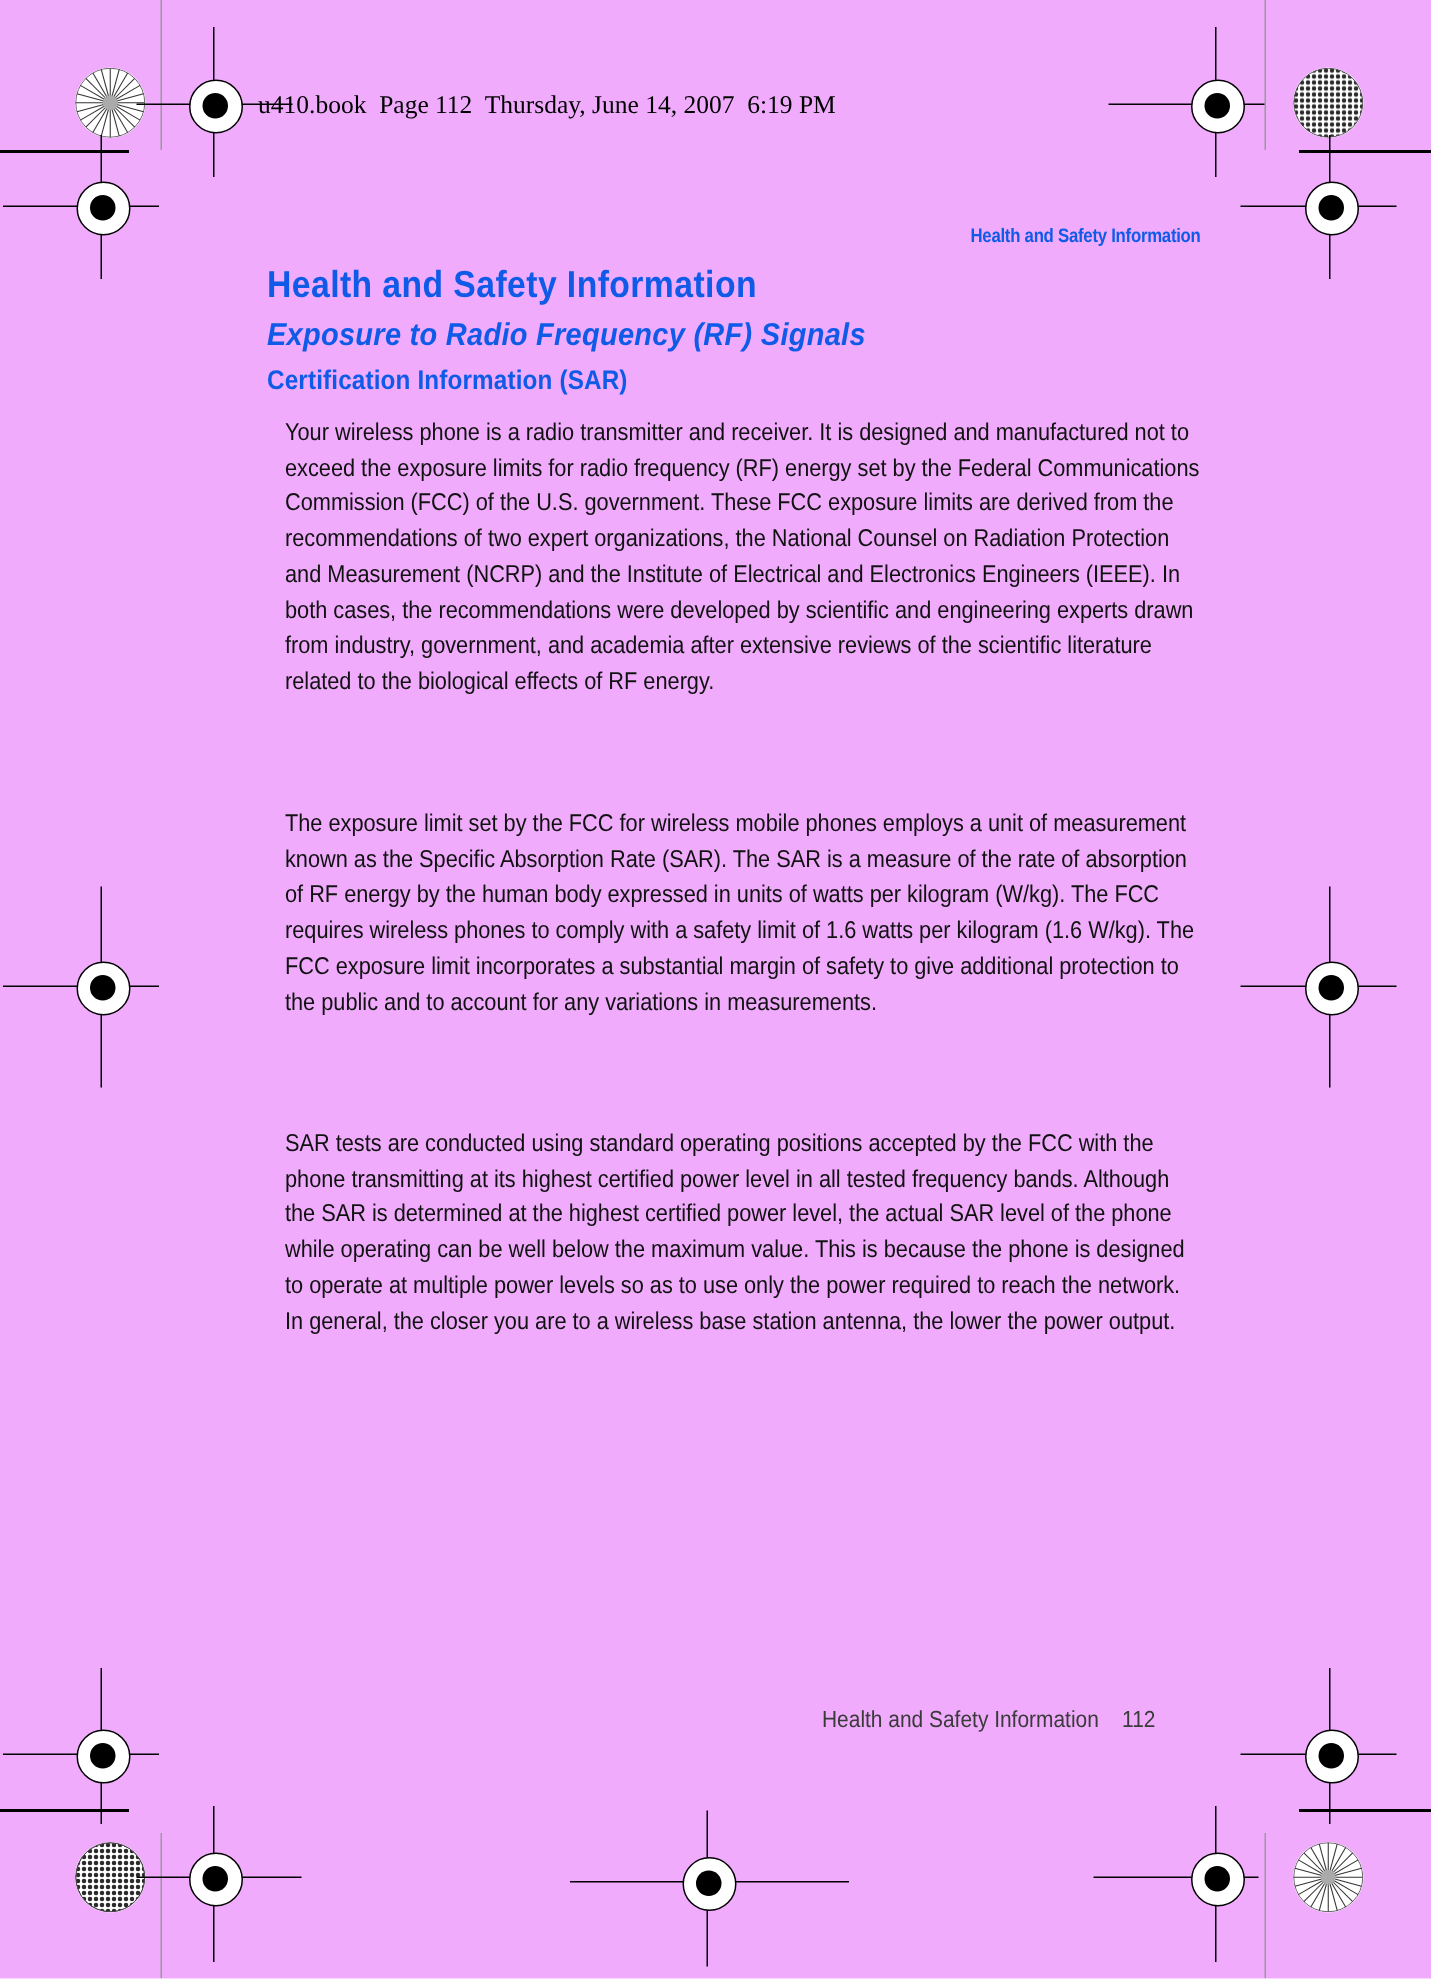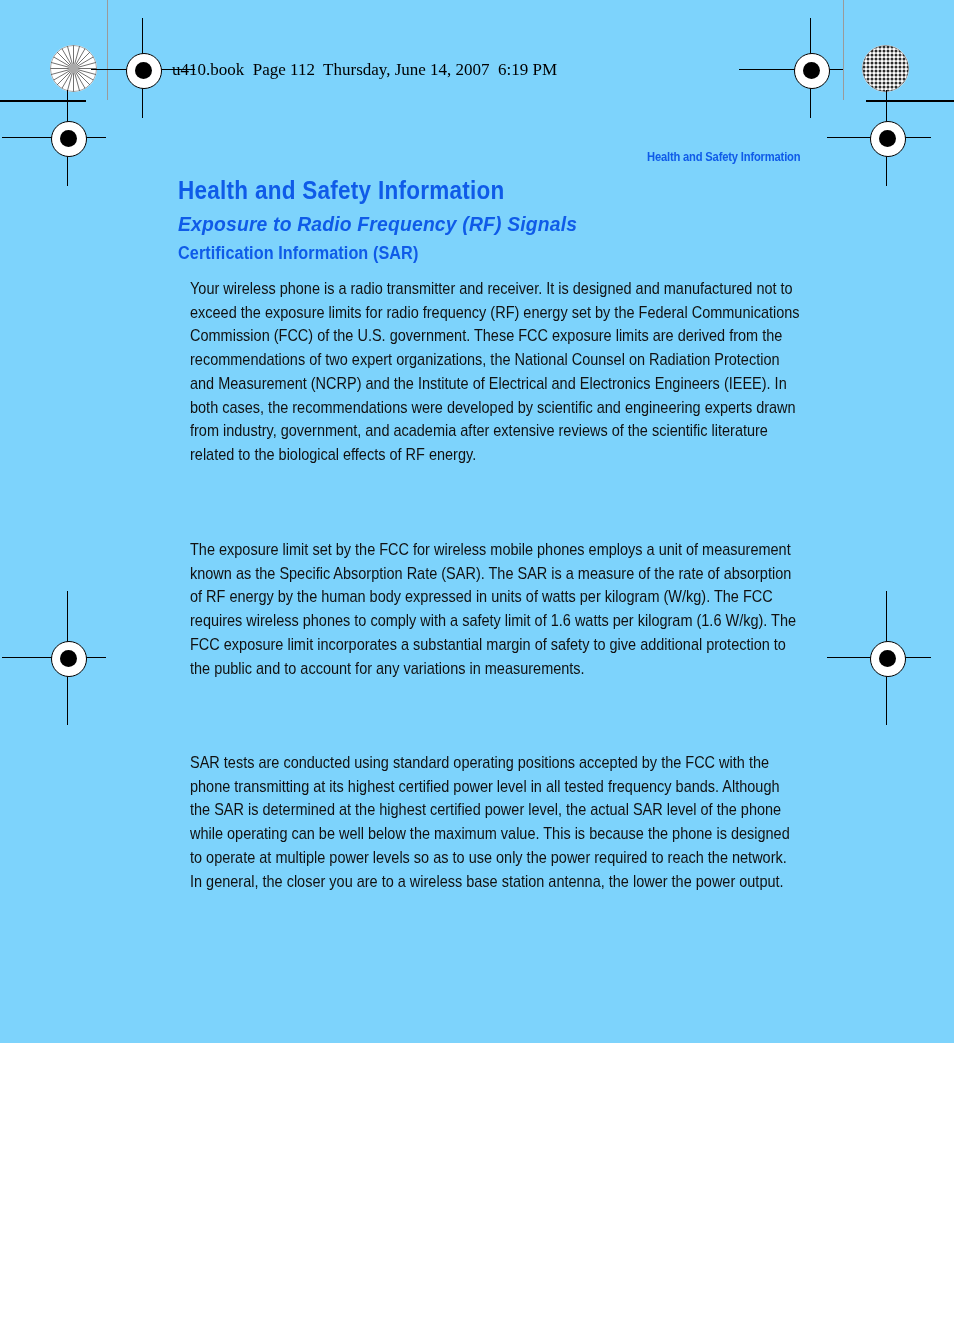--- a/index.html
+++ b/index.html
@@ -3,22 +3,22 @@
 <meta charset="utf-8">
 <style>
   html, body {
     margin: 0;
     padding: 0;
     background: #ffffff;
   }
   #page {
     position: relative;
     width: 954px;
-    height: 1043px;
-    background: #7dd3fc;
+    height: 1319px;
+    background: #f0abfc;
     overflow: hidden;
     font-family: "Liberation Sans", sans-serif;
   }
 
   
   .reg-cross {
     position: absolute;
     pointer-events: none;
   }
   .reg-cross .circ-outer {

